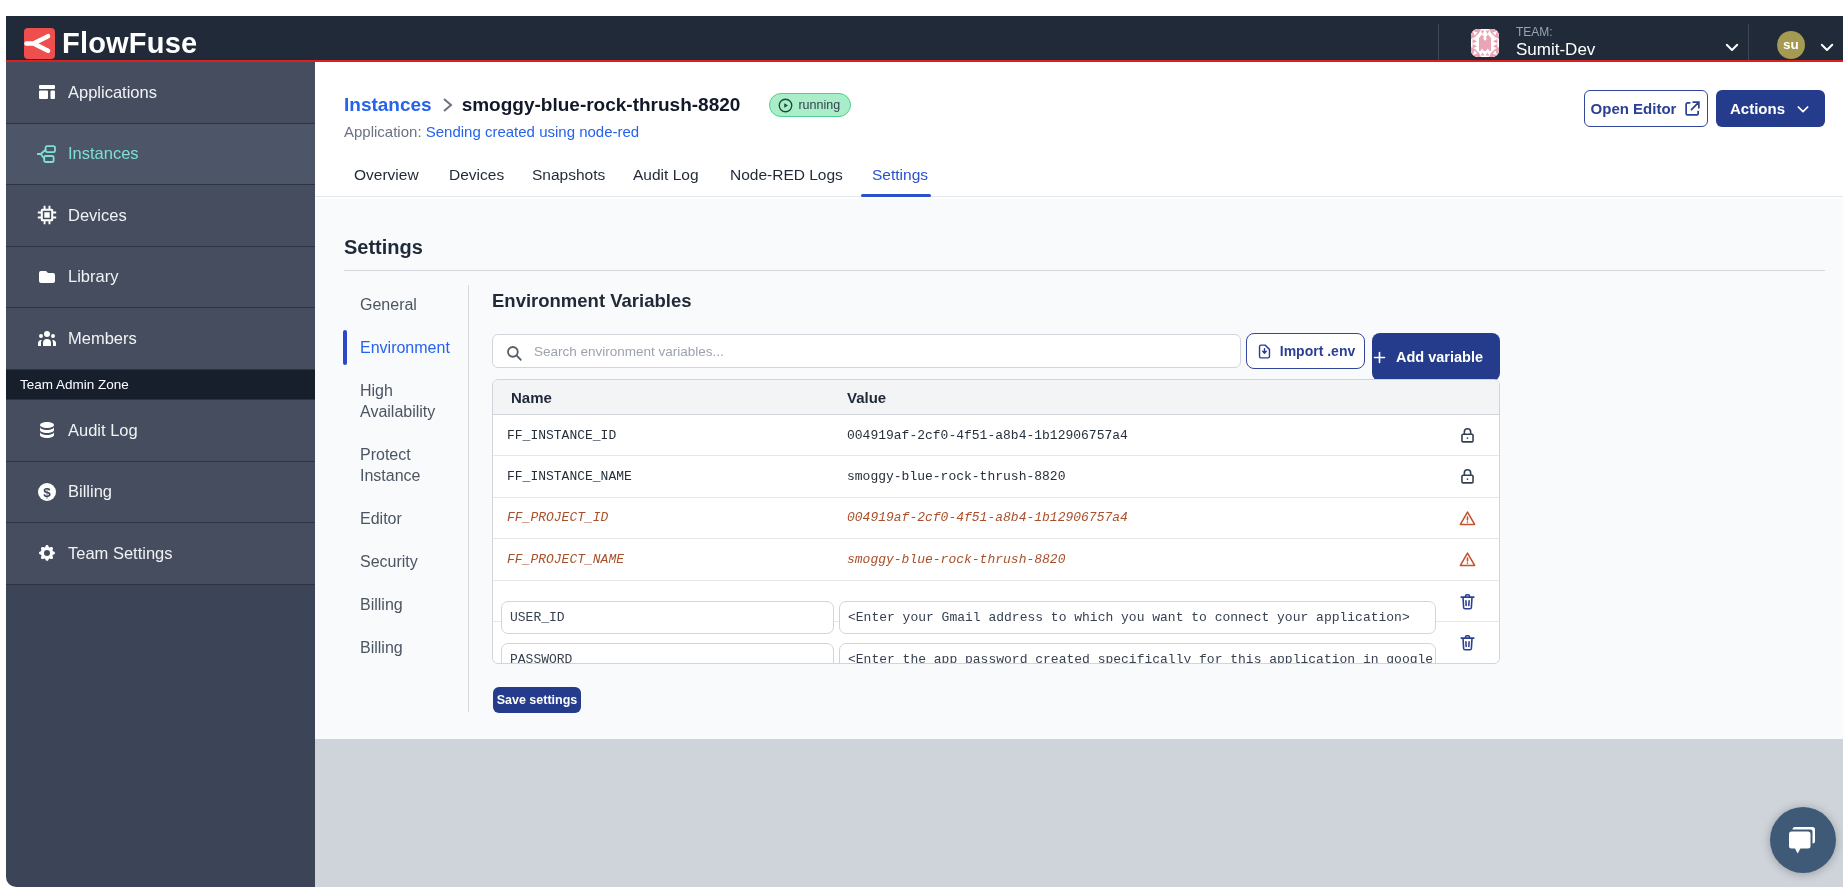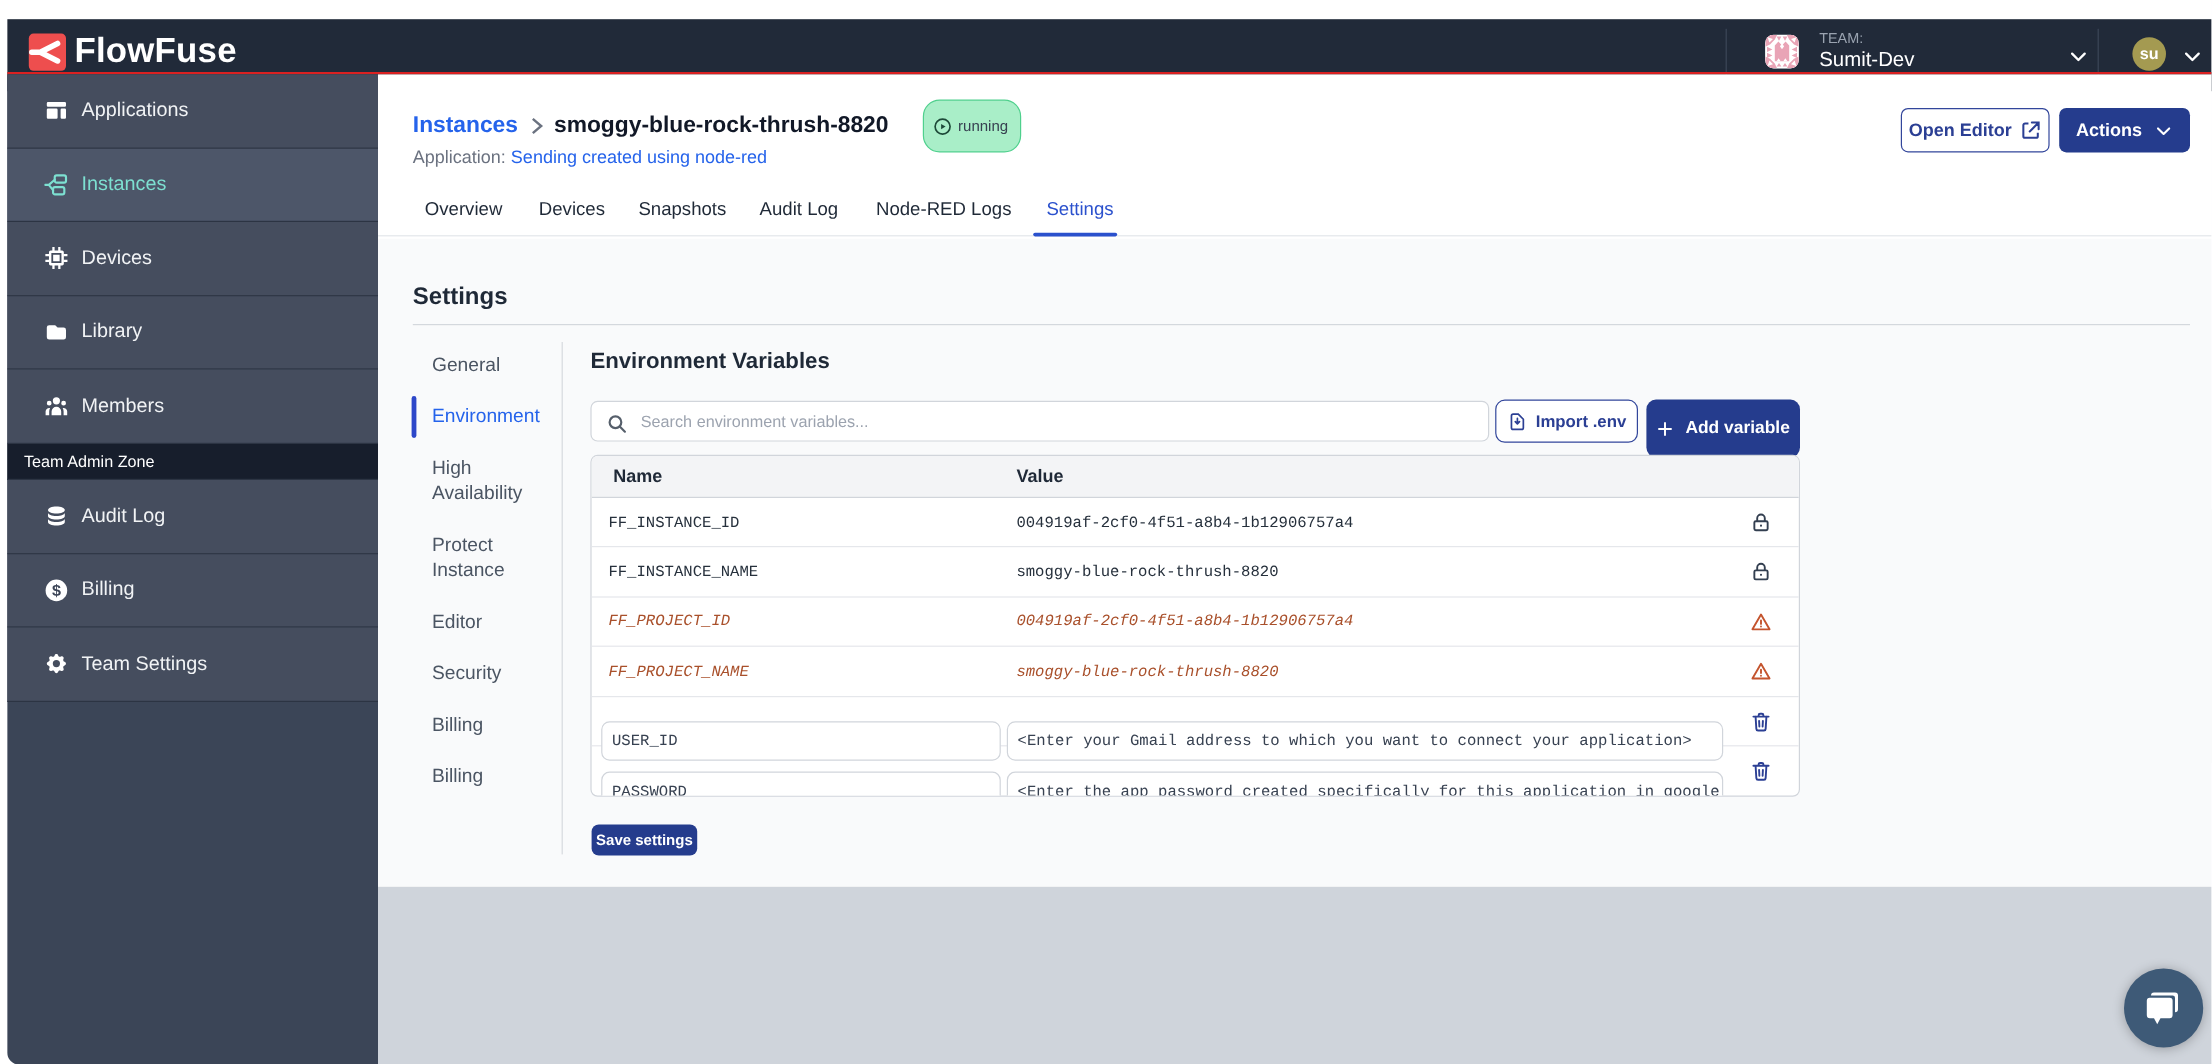--- a/index.html
+++ b/index.html
@@ -23,21 +23,21 @@
   .sb-item.sel { background:#4d5669; }
   .sb-item.sel .tx { color:#7de0d1; }
   .sb-zone { width:100%; height:30.5px; background:#171e2c; color:#fff; font-size:13.5px; display:flex; align-items:center; padding-left:14px; border-bottom:1px solid #2c3443; }
   
   .content { position:absolute; left:309px; top:62px; right:0; bottom:0; background:#fff; }
   .graybase { position:absolute; left:0; top:677px; width:100%; bottom:0; background:#cfd4db; }
   .crumb-row { position:absolute; left:29px; top:27px; height:32px; display:flex; align-items:center; }
   .crumb-a { color:#2563eb; font-size:19px; font-weight:bold; }
   .crumb-sep { color:#6b7280; font-size:18px; margin:0 9px; }
   .crumb-t { color:#111827; font-size:19px; font-weight:bold; }
-  .badge { display:inline-flex; align-items:center; margin-left:29px; height:44px; padding:0 10px 0 8px; background:#a9eec8; border:1px solid #4fd08d; border-radius:14px; color:#374151; font-size:12.5px; }
+  .badge { display:inline-flex; align-items:center; margin-left:29px; height:24px; padding:0 10px 0 8px; background:#a9eec8; border:1px solid #4fd08d; border-radius:14px; color:#374151; font-size:12.5px; }
   .app-row { position:absolute; left:29px; top:61px; font-size:15px; color:#6b7280; }
   .app-row a { color:#2563eb; text-decoration:none; }
   .hdr-btns { position:absolute; top:28px; right:18px; display:flex; }
   .btn-open { width:124px; height:37px; background:#fff; border:1.5px solid #32469b; border-radius:6px; color:#2b3f94; font-size:15px; font-weight:bold; display:flex; align-items:center; justify-content:center; }
   .btn-actions { width:109px; height:37px; background:#253c8d; border-radius:6px; color:#fff; font-size:15px; font-weight:bold; display:flex; align-items:center; justify-content:center; margin-left:8px; }
   .tabs { position:absolute; left:0; top:98px; width:100%; height:37px; border-bottom:1px solid #e3e6ea; }
   .tab { position:absolute; top:6px; font-size:15.5px; color:#1f2937; }
   .tab.act { color:#2b51cd; }
   .tab-underline { position:absolute; left:546px; top:131.5px; width:70px; height:3.5px; background:#2b51cd; border-radius:2px; }
   .below { position:absolute; left:0; top:137px; width:100%; height:540px; background:#f9fafb; }
@@ -49,21 +49,21 @@
   .subnav .sn.act { color:#2563eb; position:relative; }
   .subnav .sn.act::before { content:""; position:absolute; left:-1px; top:-7px; width:4px; height:35px; background:#2d47c9; border-radius:2px; }
   .v-div { position:absolute; left:153px; top:223px; width:1px; height:427px; background:#d6dade; }
   
   .panel { position:absolute; left:177px; top:228px; width:1008px; }
   .p-head { font-size:18.5px; font-weight:bold; color:#1f2937; }
   .toolbar { position:absolute; left:0; top:43px; width:100%; height:36px; }
   .search { position:absolute; left:0; top:1px; width:749px; height:34px; background:#fff; border:1px solid #d1d5db; border-radius:6px; display:flex; align-items:center; }
   .search .ph { color:#9ca3af; font-size:13.5px; margin-left:41px; }
   .btn-import { position:absolute; left:754px; top:0; width:119px; height:36px; background:#fff; border:1.5px solid #32469b; border-radius:8px; color:#2b3f94; font-size:14px; font-weight:bold; display:flex; align-items:center; justify-content:center; }
-  .btn-add { position:absolute; left:880px; top:0; width:128px; height:48px; background:#253c8d; border-radius:8px; color:#fff; font-size:14.5px; font-weight:bold; display:flex; align-items:center; justify-content:center; }
+  .btn-add { position:absolute; left:880px; top:0; width:128px; height:48px; background:#253c8d; border-radius:8px; color:#fff; font-size:14.5px; font-weight:bold; display:flex; align-items:center; justify-content:flex-start; }
   .tbl { position:absolute; left:0; top:89px; width:1008px; border:1px solid #d1d5db; border-radius:6px; background:#fff; overflow:hidden; }
   .tbl-h { height:35px; background:#f3f4f6; border-bottom:1px solid #d1d5db; display:flex; align-items:center; font-size:15px; font-weight:bold; color:#1f2937; }
   .tbl-h .c1 { margin-left:18px; width:336px; }
   .row { height:41.4px; border-bottom:1px solid #e5e7eb; display:flex; align-items:center; font-family:"Liberation Mono",monospace; font-size:13px; color:#26303c; position:relative; }
   .row:last-child { border-bottom:none; }
   .row .c1 { margin-left:14px; width:340px; }
   .row.warn { color:#a9502b; font-style:italic; }
   .row .ric { position:absolute; right:22px; top:11px; width:19px; height:19px; }
   .inp { height:33px; border:1px solid #d1d5db; border-radius:7px; background:#fff; display:flex; align-items:center; font-family:"Liberation Mono",monospace; font-size:13px; color:#374151; white-space:nowrap; overflow:hidden;margin-top:33px; }
   .btn-save { position:absolute; left:1px; top:397px; width:88px; height:26px; white-space:nowrap; background:#253c8d; border-radius:6px; color:#fff; font-size:12.5px; font-weight:bold; display:flex; align-items:center; justify-content:center; }

